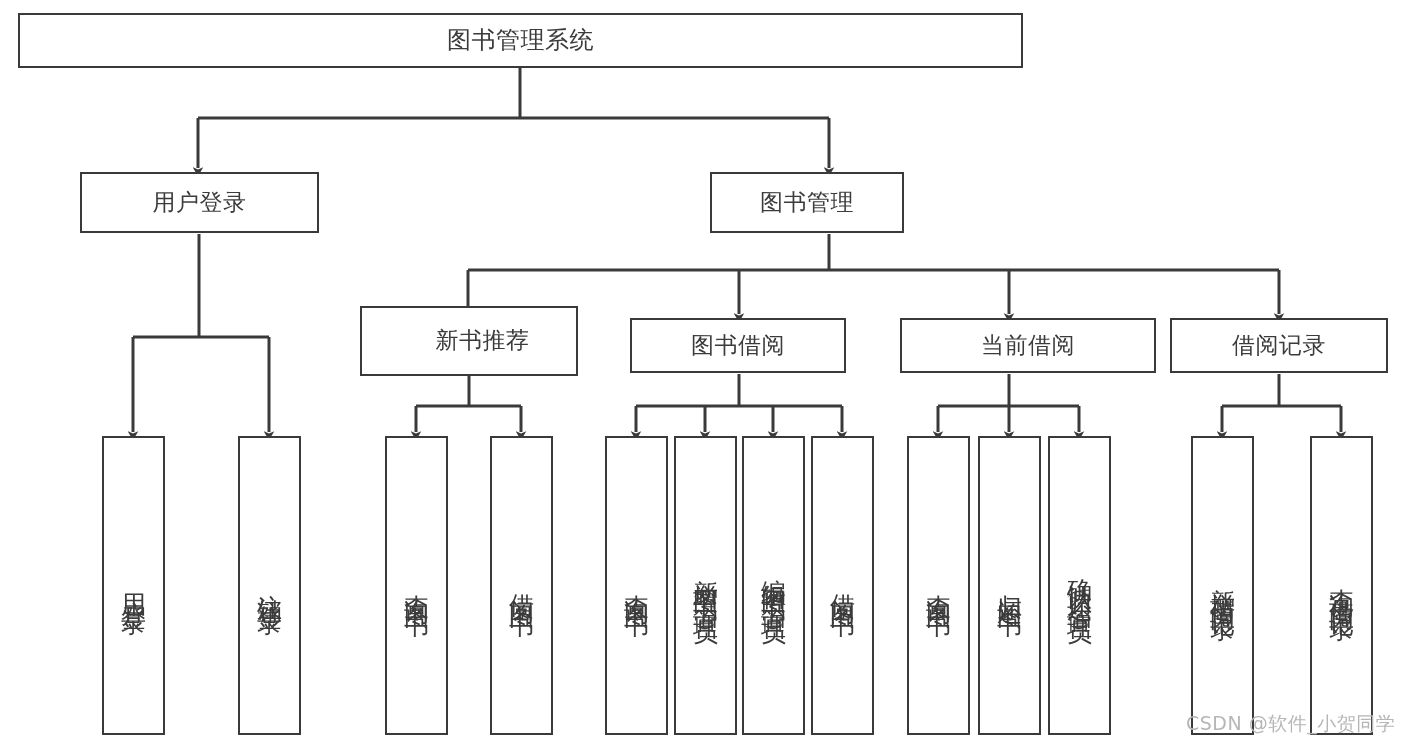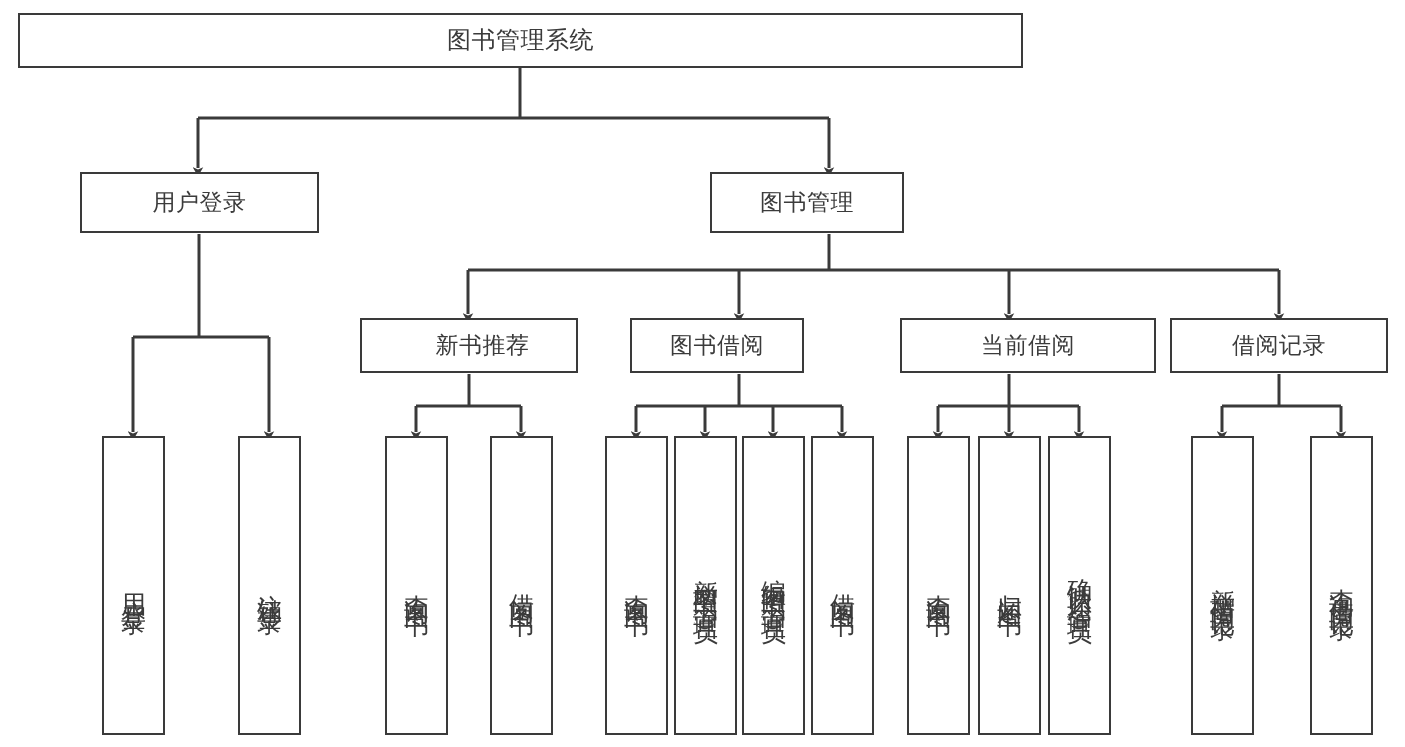--- a/index.html
+++ b/index.html
@@ -138,25 +138,25 @@
   </div>
 
   <div class="node h" style="left:80px; top:172px; width:239px; height:61px;">
     <span class="node-label">用户登录</span>
   </div>
 
   <div class="node h" style="left:710px; top:172px; width:194px; height:61px;">
     <span class="node-label">图书管理</span>
   </div>
 
-  <div class="node h" style="left:360px; top:318px; width:218px; height:55px;padding-left:27px;">
+  <div class="node h" style="left:360px; top:306px; width:218px; height:70px;padding-left:27px;">
     <span class="node-label">新书推荐</span>
   </div>
 
-  <div class="node h" style="left:630px; top:318px; width:174px; height:55px;">
+  <div class="node h" style="left:630px; top:318px; width:216px; height:55px;">
     <span class="node-label">图书借阅</span>
   </div>
 
   <div class="node h" style="left:900px; top:318px; width:256px; height:55px;">
     <span class="node-label">当前借阅</span>
   </div>
 
   <div class="node h" style="left:1170px; top:318px; width:218px; height:55px;">
     <span class="node-label">借阅记录</span>
   </div>
@@ -206,14 +206,15 @@
   </div>
 
   <div class="node v" style="left:1191px; top:436px; width:63px; height:299px;">
     <span class="node-label">新增借阅记录</span>
   </div>
 
   <div class="node v" style="left:1310px; top:436px; width:63px; height:299px;">
     <span class="node-label">查询借阅记录</span>
   </div>
 
+  <div class="watermark">CSDN @软件_小贺同学</div>
 
 </div>
 
 </body></html>

